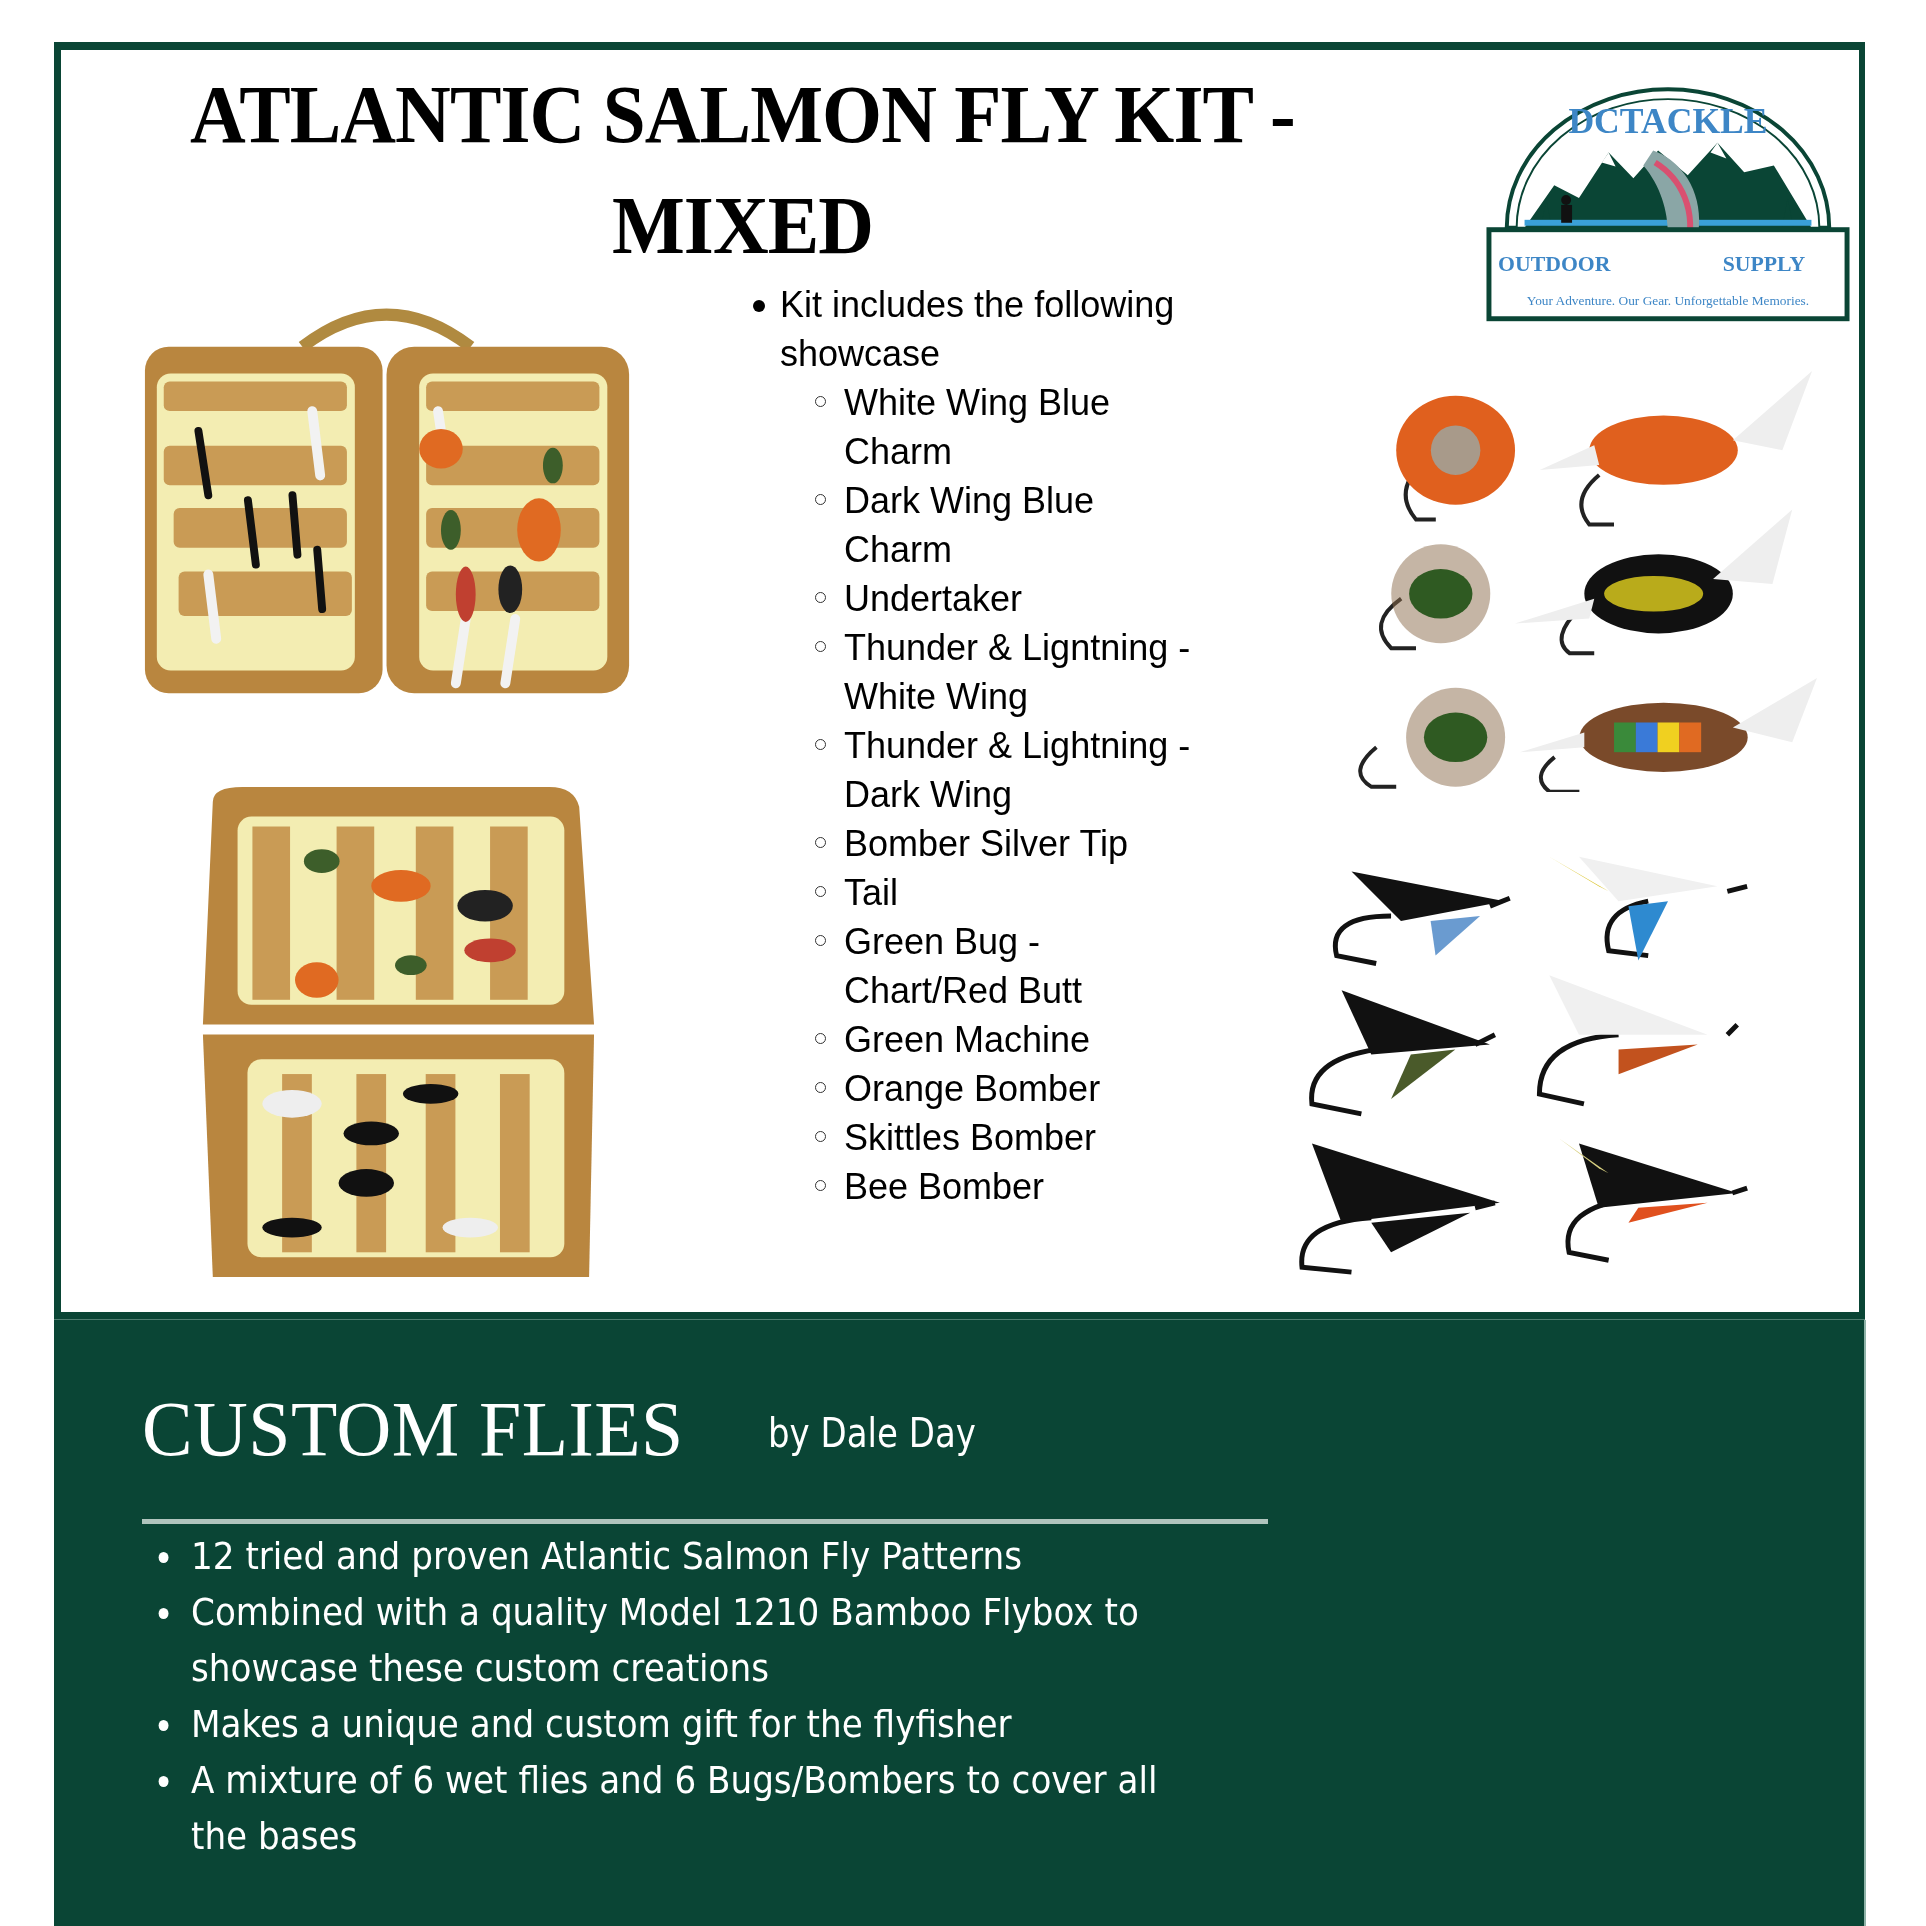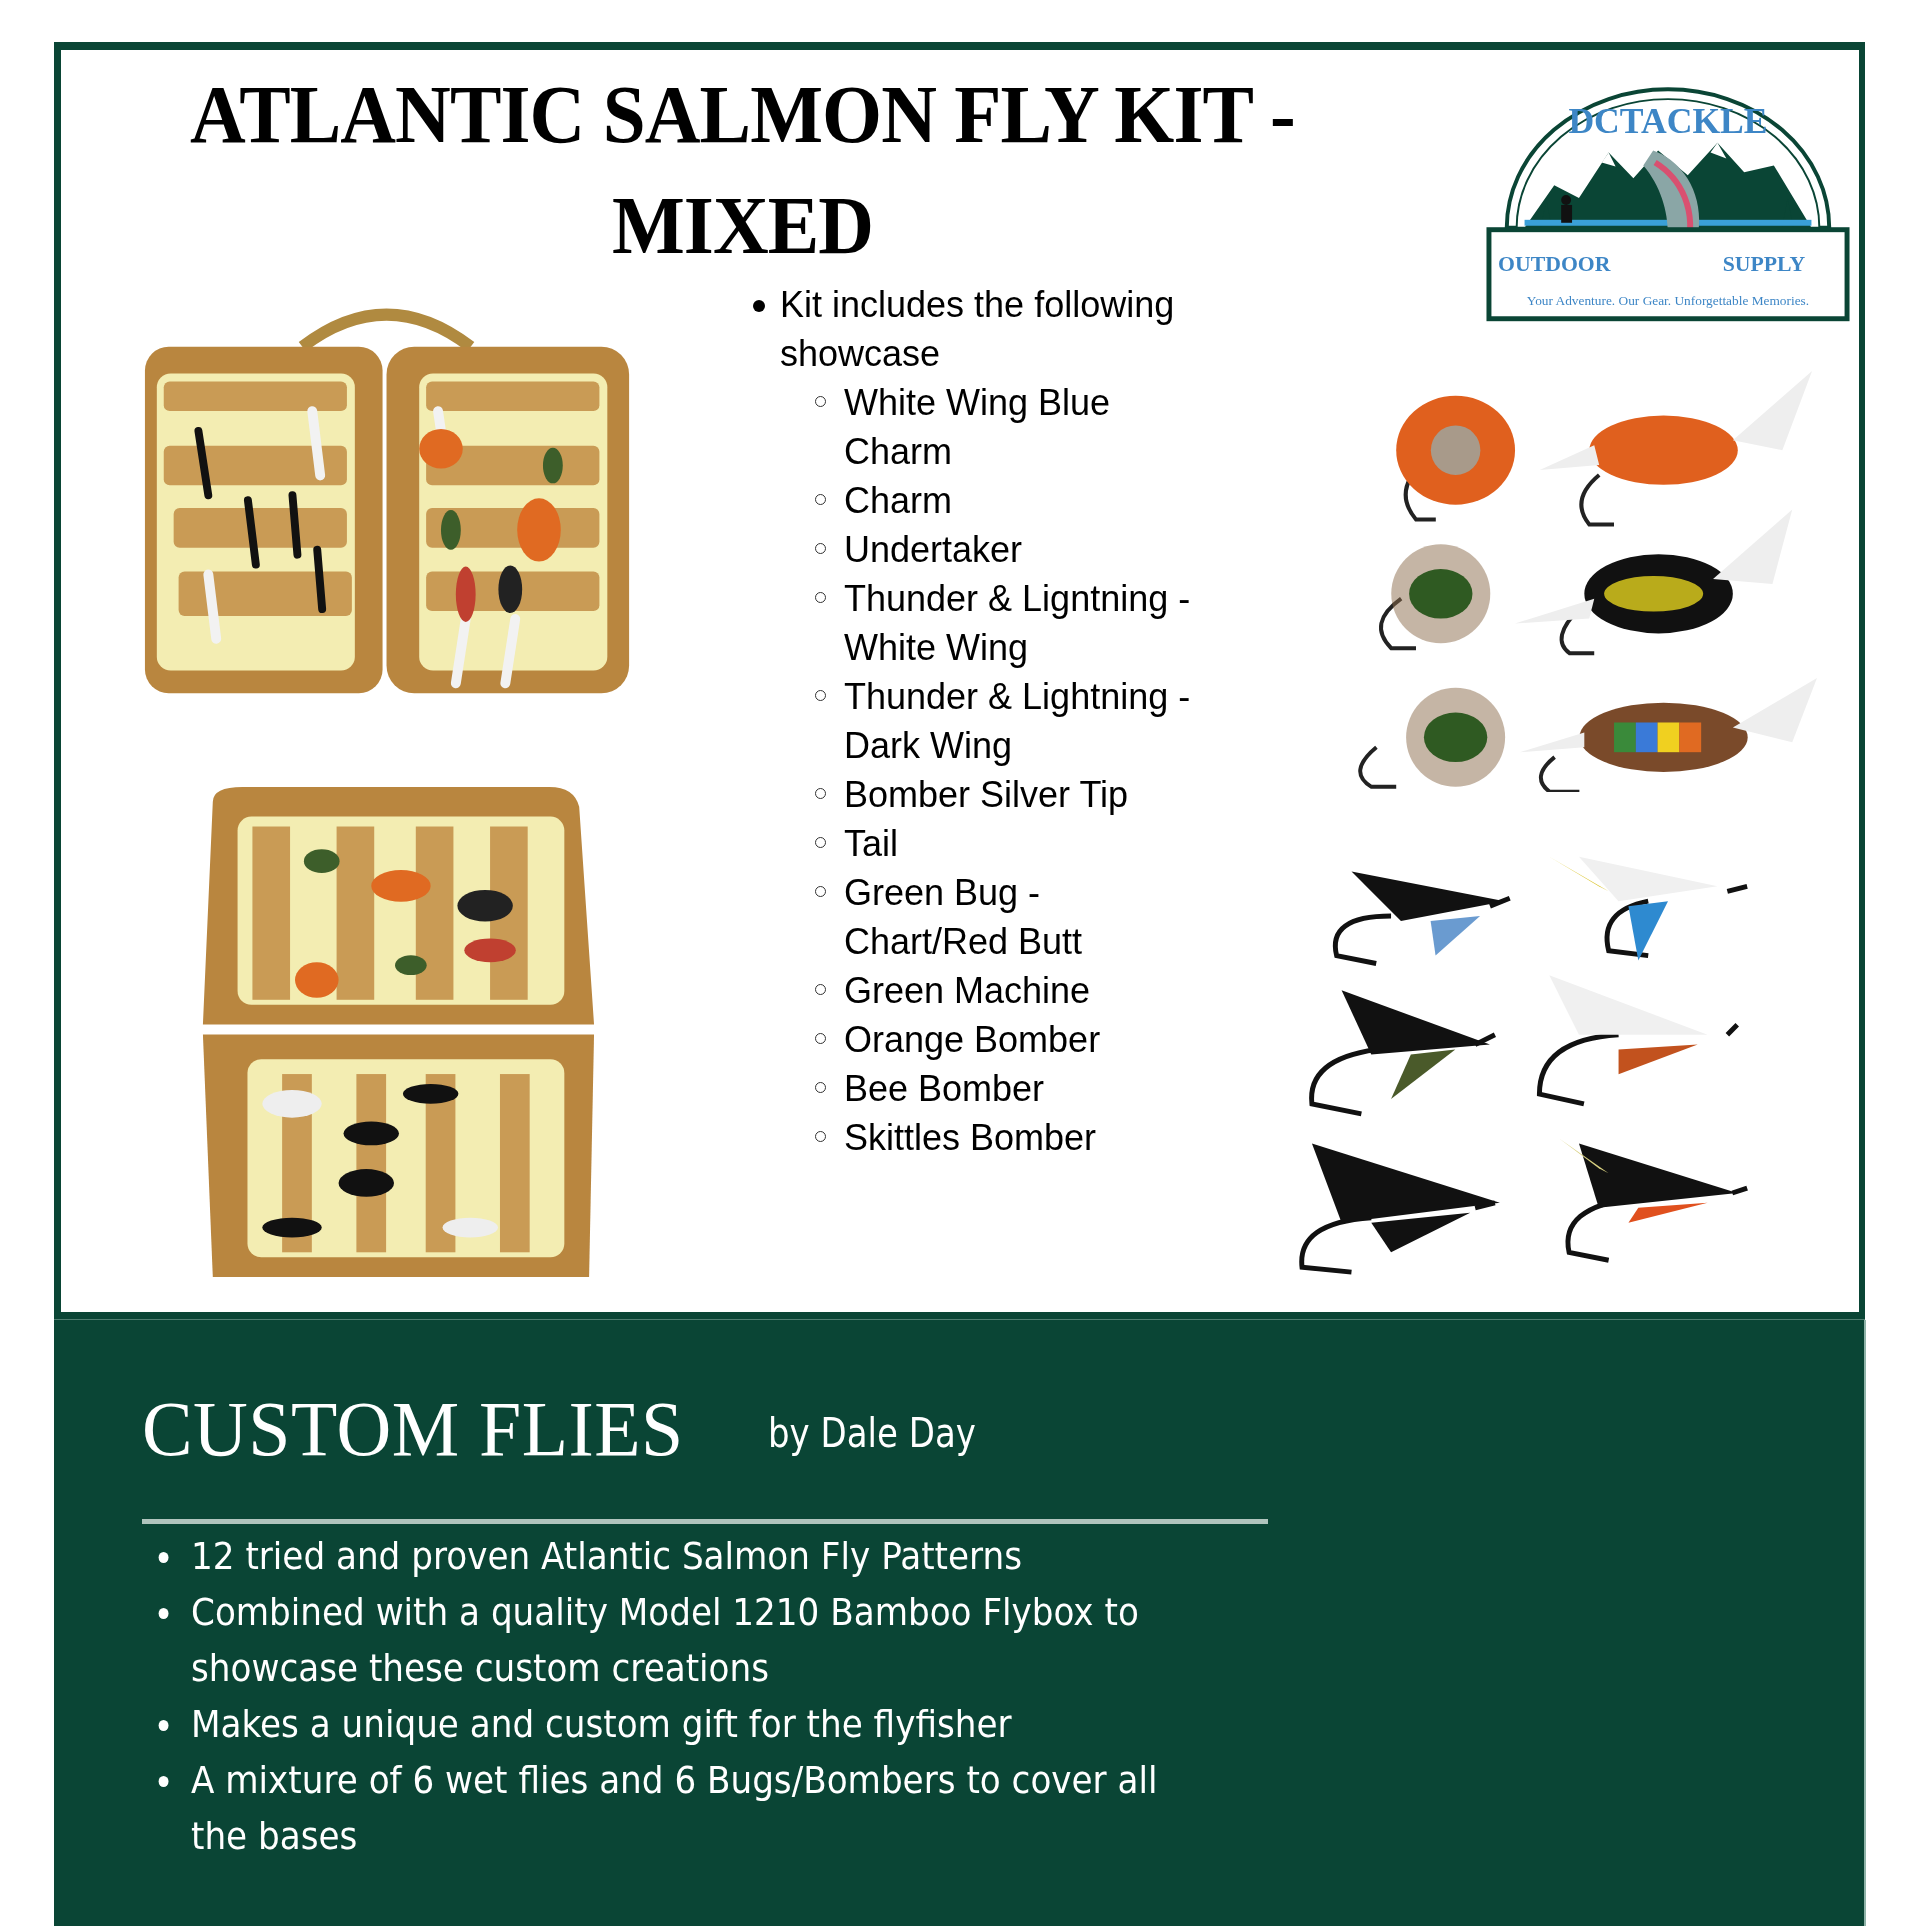--- a/index.html
+++ b/index.html
@@ -74,20 +74,21 @@
     <div>showcase</div>
   </div>
   <div id="patterns">
       <div class="lvl2">
         <span class="ring"></span>
         <div>White Wing Blue</div>
         <div>Charm</div>
       </div>
       <div class="lvl2">
         <span class="ring"></span>
+        <div>Dark Wing Blue</div>
         <div>Charm</div>
       </div>
       <div class="lvl2">
         <span class="ring"></span>
         <div>Undertaker</div>
       </div>
       <div class="lvl2">
         <span class="ring"></span>
         <div>Thunder &amp; Ligntning -</div>
         <div>White Wing</div>
@@ -113,25 +114,25 @@
       <div class="lvl2">
         <span class="ring"></span>
         <div>Green Machine</div>
       </div>
       <div class="lvl2">
         <span class="ring"></span>
         <div>Orange Bomber</div>
       </div>
       <div class="lvl2">
         <span class="ring"></span>
+        <div>Skittles Bomber</div>
+      </div>
+      <div class="lvl2">
+        <span class="ring"></span>
         <div>Bee Bomber</div>
-      </div>
-      <div class="lvl2">
-        <span class="ring"></span>
-        <div>Skittles Bomber</div>
       </div>
     </div>
 </div>
 
 <div class="img box1">
   <svg width="500" height="436" viewBox="0 0 505 440" xmlns="http://www.w3.org/2000/svg">
     <path d="M165,45 Q250,-20 335,45" stroke="#b08a40" stroke-width="12" fill="none"></path>
     <rect x="6" y="45" width="240" height="350" rx="24" fill="#b9863f"></rect>
     <rect x="250" y="45" width="245" height="350" rx="28" fill="#b9863f"></rect>
     <rect x="18" y="72" width="200" height="300" rx="14" fill="#f3edb2"></rect>

